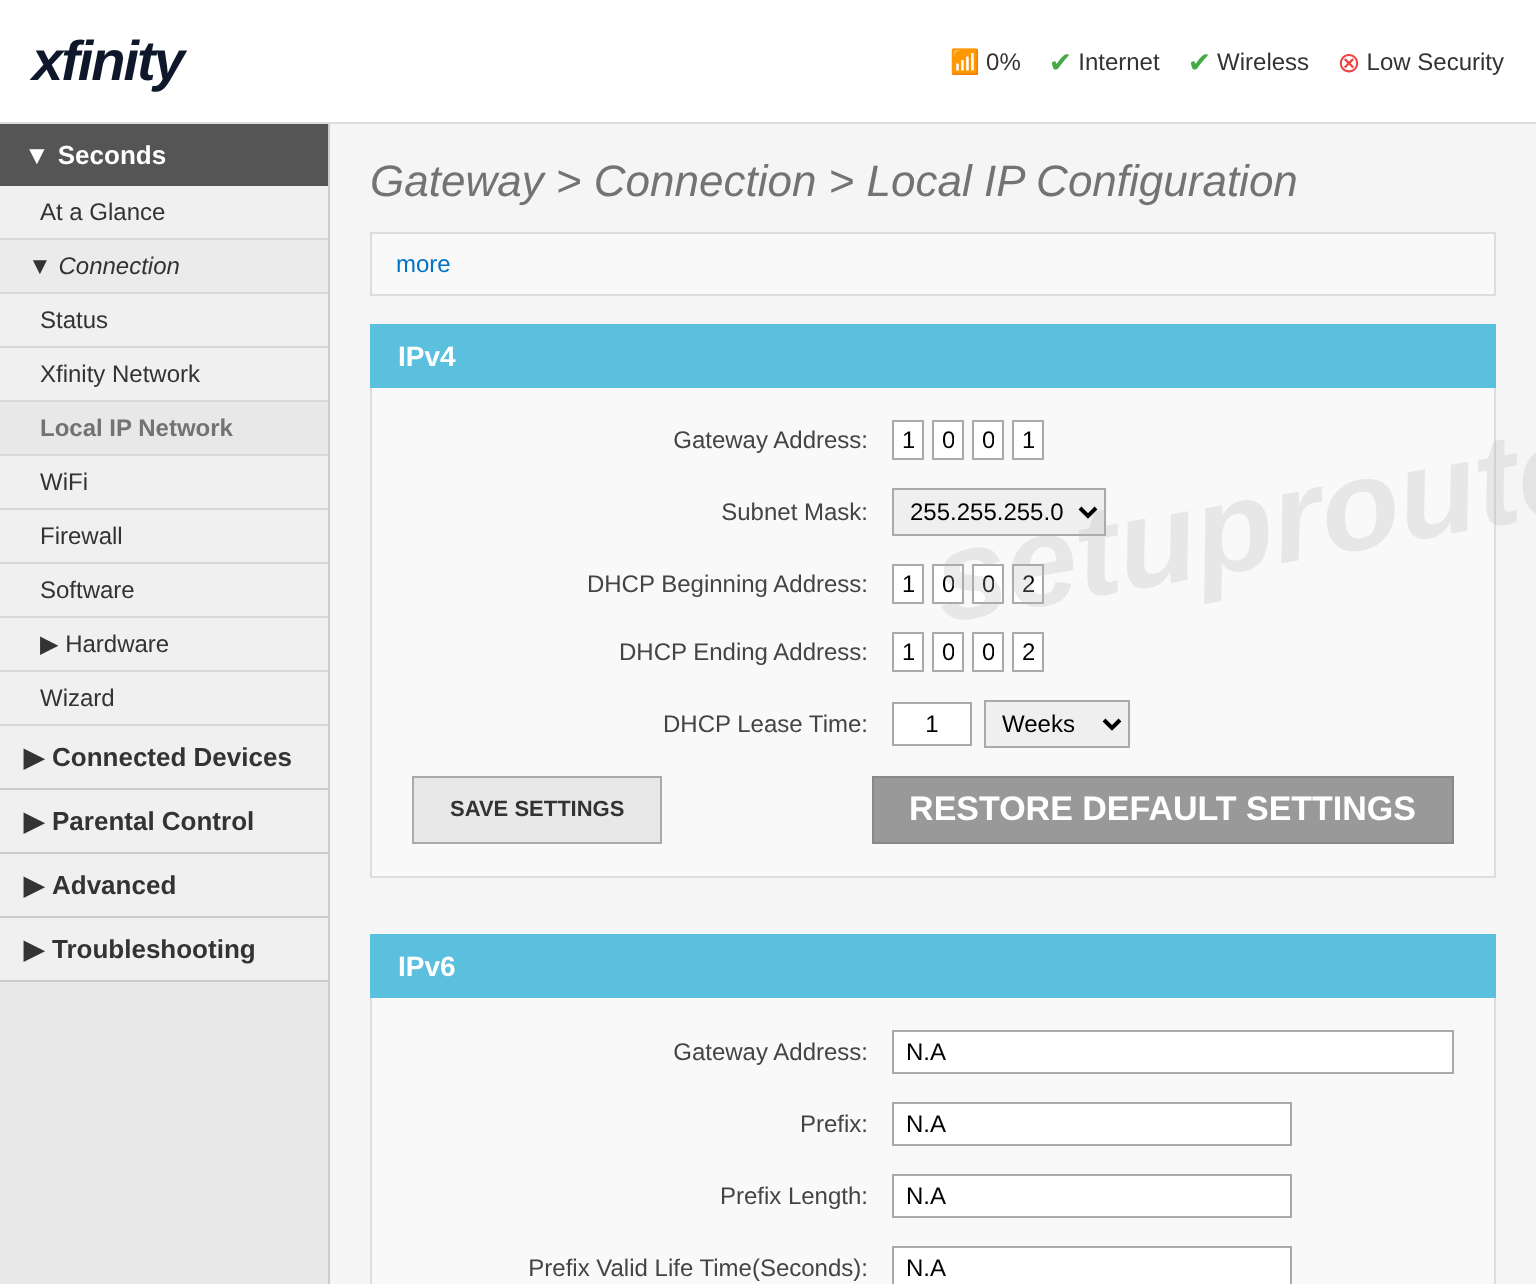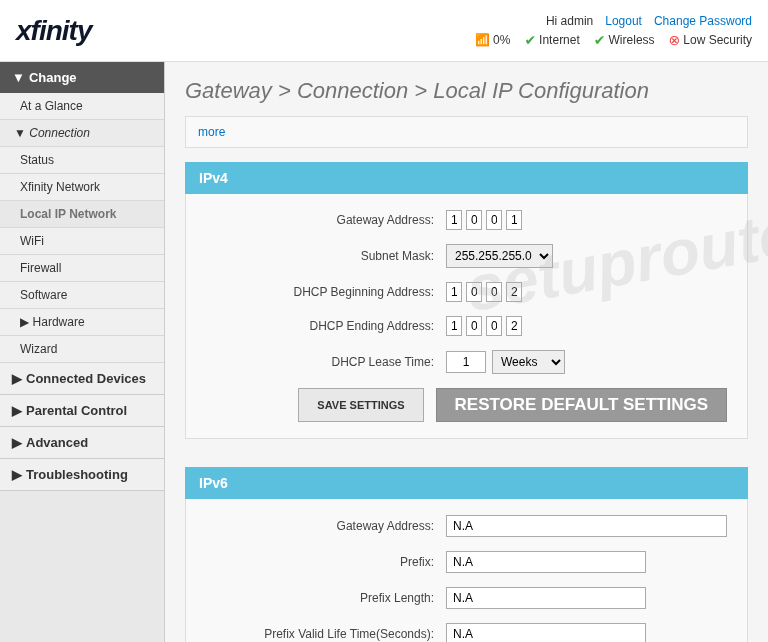--- a/index.html
+++ b/index.html
@@ -196,21 +196,21 @@
       width: 40px;
       padding: 3px 6px;
       border: 1px solid #aaa;
       font-size: 12px;
       text-align: center;
     }
     .buttons-row {
       display: flex;
       gap: 12px;
       margin-top: 8px;
-      justify-content: flex-end;
+      justify-content: space-between;
     }
     .btn-save {
       background: #e8e8e8;
       border: 1px solid #aaa;
       padding: 6px 18px;
       font-size: 11px;
       font-weight: bold;
       color: #333;
       cursor: pointer;
       text-transform: uppercase;
@@ -249,25 +249,20 @@
       font-size: 12px;
       background: #fff;
     }
   </style>
 </head>
 <body>
 
 <div id="header">
   <div id="logo">xfinity</div>
   <div id="header-right">
-    <div id="header-top">
-      <span>Hi admin</span>
-      <a class="header-link">Logout</a>
-      <a class="header-link">Change Password</a>
-    </div>
     <div id="header-bottom">
       <div class="status-item">
         <span>📶</span>
         <span>0%</span>
       </div>
       <div class="status-item">
         <span class="status-icon-ok">✔</span>
         <span>Internet</span>
       </div>
       <div class="status-item">
@@ -280,21 +275,21 @@
       </div>
     </div>
   </div>
 </div>
 
 <div id="layout">
 
   <div id="sidebar">
     <div class="sidebar-section-header active">
       <span>▼</span>
-      <span>Change</span>
+      <span>Seconds</span>
     </div>
     <div class="sidebar-item">At a Glance</div>
     <div class="sidebar-subsection">
       <span>▼</span>
       <span>Connection</span>
     </div>
     <div class="sidebar-item">Status</div>
     <div class="sidebar-item">Xfinity Network</div>
     <div class="sidebar-item active">Local IP Network</div>
     <div class="sidebar-item">WiFi</div>

